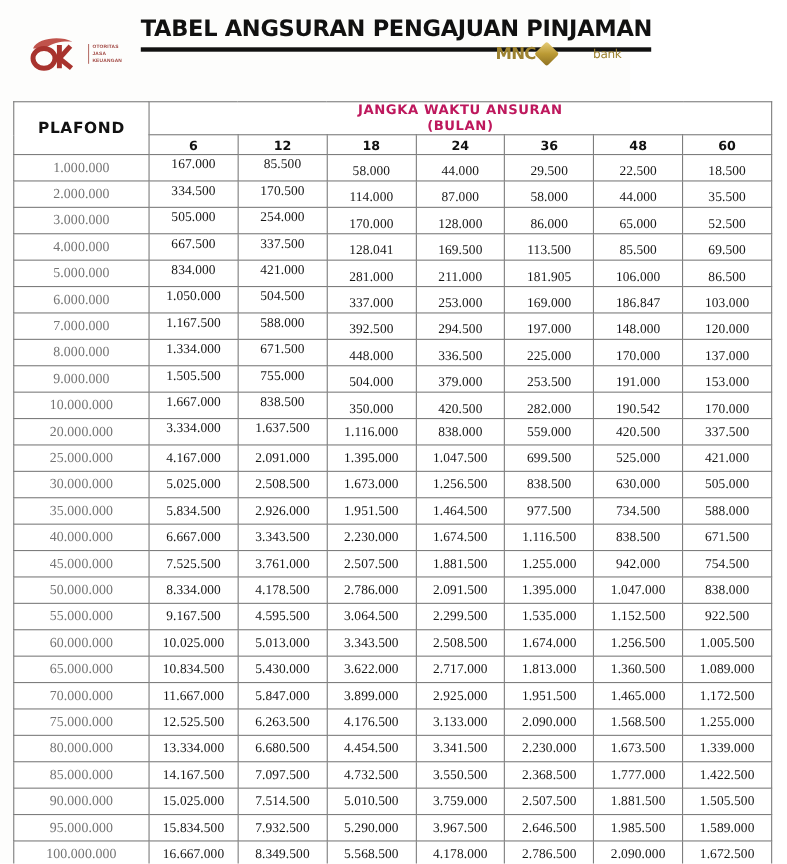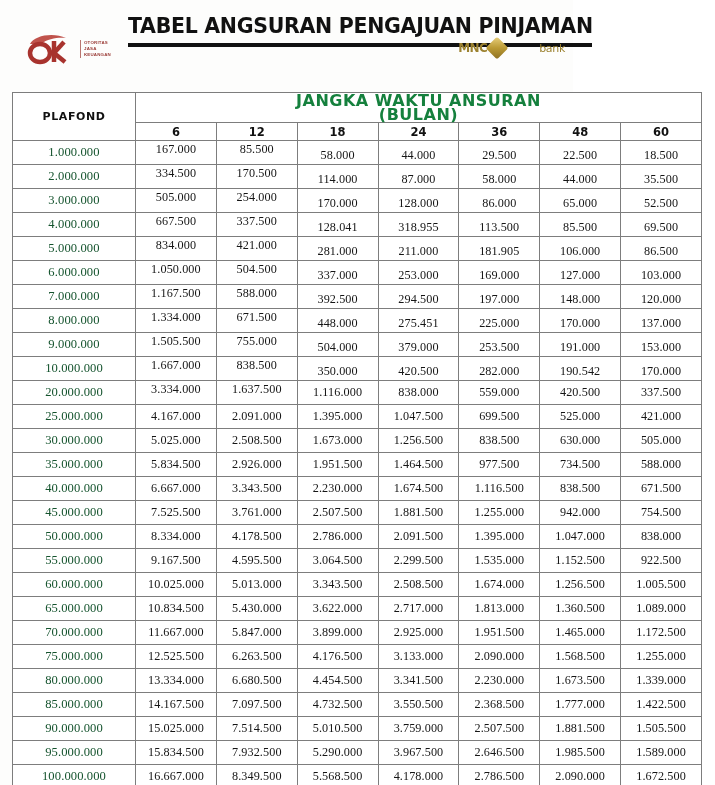--- a/index.html
+++ b/index.html
@@ -77,21 +77,21 @@
 
   .mnc-logo {
     position: absolute;
     right: 8px;
     top: 40px;
     display: flex;
     align-items: center;
     gap: 1px;
   }
   .mnc-word {
-    font-size: 12px;
+    font-size: 15px;
     font-weight: bold;
     color: #9c8230;
     letter-spacing: -0.6px;
     font-family: "DejaVu Sans", sans-serif;
   }
   .mnc-diamond {
     width: 16px;
     height: 16px;
     background: linear-gradient(135deg, #e8cf7c 0%, #bb9a34 50%, #8d7022 100%);
     transform: rotate(45deg);
@@ -120,46 +120,46 @@
     background: #ffffff;
   }
   table.loan th, table.loan td {
     border: 1px solid #7d7d7d;
     padding: 0;
     text-align: center;
     vertical-align: middle;
   }
   .th-plafond {
     width: 122px;
-    font-size: 11px;
+    font-size: 14px;
     font-weight: bold;
     letter-spacing: 0.6px;
     color: #111;
     font-family: "DejaVu Sans", sans-serif;
     height: 46px;
   }
   .th-group {
-    font-size: 16px;
+    font-size: 12px;
     font-weight: bold;
     letter-spacing: 0.5px;
-    color: #15803d;
+    color: #be185d;
     font-family: "DejaVu Sans", sans-serif;
     height: 29px;
     line-height: 13.5px;
   }
   .th-month {
     font-size: 11.5px;
     font-weight: bold;
     color: #111;
     font-family: "DejaVu Sans", sans-serif;
     height: 17px;
   }
   td.plafond-cell {
     font-size: 12.6px;
-    color: #14532d;
+    color: #737373;
     font-family: "Liberation Serif", serif;
     height: 23px;
     letter-spacing: 0.1px;
   }
   td.amount-cell {
     font-size: 12.2px;
     color: #151515;
     font-family: "Liberation Serif", serif;
     height: 23px;
     letter-spacing: 0.1px;
@@ -252,21 +252,21 @@
             <td class="amount-cell shift-down">128.000</td>
             <td class="amount-cell shift-down">86.000</td>
             <td class="amount-cell shift-down">65.000</td>
             <td class="amount-cell shift-down">52.500</td>
           </tr>
           <tr>
             <td class="plafond-cell">4.000.000</td>
             <td class="amount-cell shift-up">667.500</td>
             <td class="amount-cell shift-up">337.500</td>
             <td class="amount-cell shift-down">128.041</td>
-            <td class="amount-cell shift-down">318.955</td>
+            <td class="amount-cell shift-down">169.500</td>
             <td class="amount-cell shift-down">113.500</td>
             <td class="amount-cell shift-down">85.500</td>
             <td class="amount-cell shift-down">69.500</td>
           </tr>
           <tr>
             <td class="plafond-cell">5.000.000</td>
             <td class="amount-cell shift-up">834.000</td>
             <td class="amount-cell shift-up">421.000</td>
             <td class="amount-cell shift-down">281.000</td>
             <td class="amount-cell shift-down">211.000</td>
@@ -274,39 +274,39 @@
             <td class="amount-cell shift-down">106.000</td>
             <td class="amount-cell shift-down">86.500</td>
           </tr>
           <tr>
             <td class="plafond-cell">6.000.000</td>
             <td class="amount-cell shift-up">1.050.000</td>
             <td class="amount-cell shift-up">504.500</td>
             <td class="amount-cell shift-down">337.000</td>
             <td class="amount-cell shift-down">253.000</td>
             <td class="amount-cell shift-down">169.000</td>
-            <td class="amount-cell shift-down">127.000</td>
+            <td class="amount-cell shift-down">186.847</td>
             <td class="amount-cell shift-down">103.000</td>
           </tr>
           <tr>
             <td class="plafond-cell">7.000.000</td>
             <td class="amount-cell shift-up">1.167.500</td>
             <td class="amount-cell shift-up">588.000</td>
             <td class="amount-cell shift-down">392.500</td>
             <td class="amount-cell shift-down">294.500</td>
             <td class="amount-cell shift-down">197.000</td>
             <td class="amount-cell shift-down">148.000</td>
             <td class="amount-cell shift-down">120.000</td>
           </tr>
           <tr>
             <td class="plafond-cell">8.000.000</td>
             <td class="amount-cell shift-up">1.334.000</td>
             <td class="amount-cell shift-up">671.500</td>
             <td class="amount-cell shift-down">448.000</td>
-            <td class="amount-cell shift-down">275.451</td>
+            <td class="amount-cell shift-down">336.500</td>
             <td class="amount-cell shift-down">225.000</td>
             <td class="amount-cell shift-down">170.000</td>
             <td class="amount-cell shift-down">137.000</td>
           </tr>
           <tr>
             <td class="plafond-cell">9.000.000</td>
             <td class="amount-cell shift-up">1.505.500</td>
             <td class="amount-cell shift-up">755.000</td>
             <td class="amount-cell shift-down">504.000</td>
             <td class="amount-cell shift-down">379.000</td>

